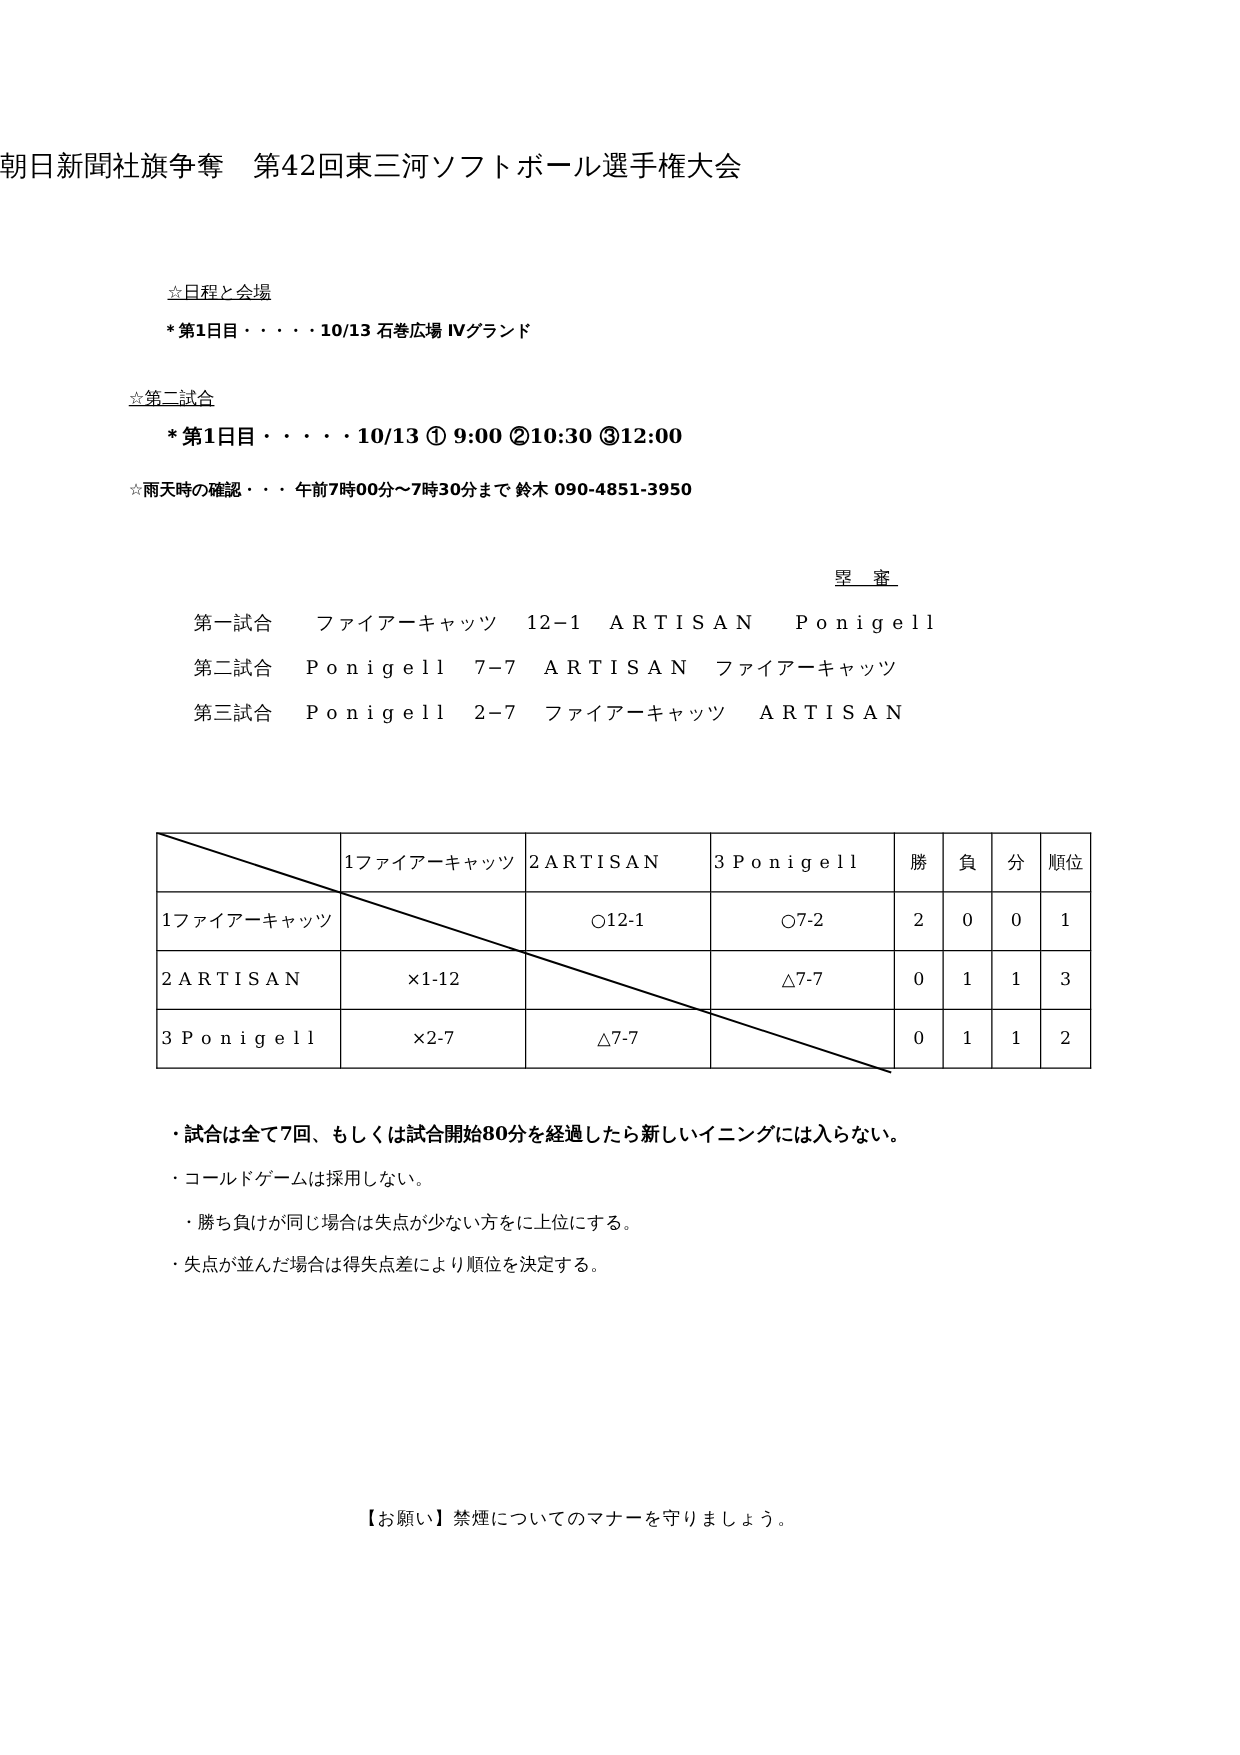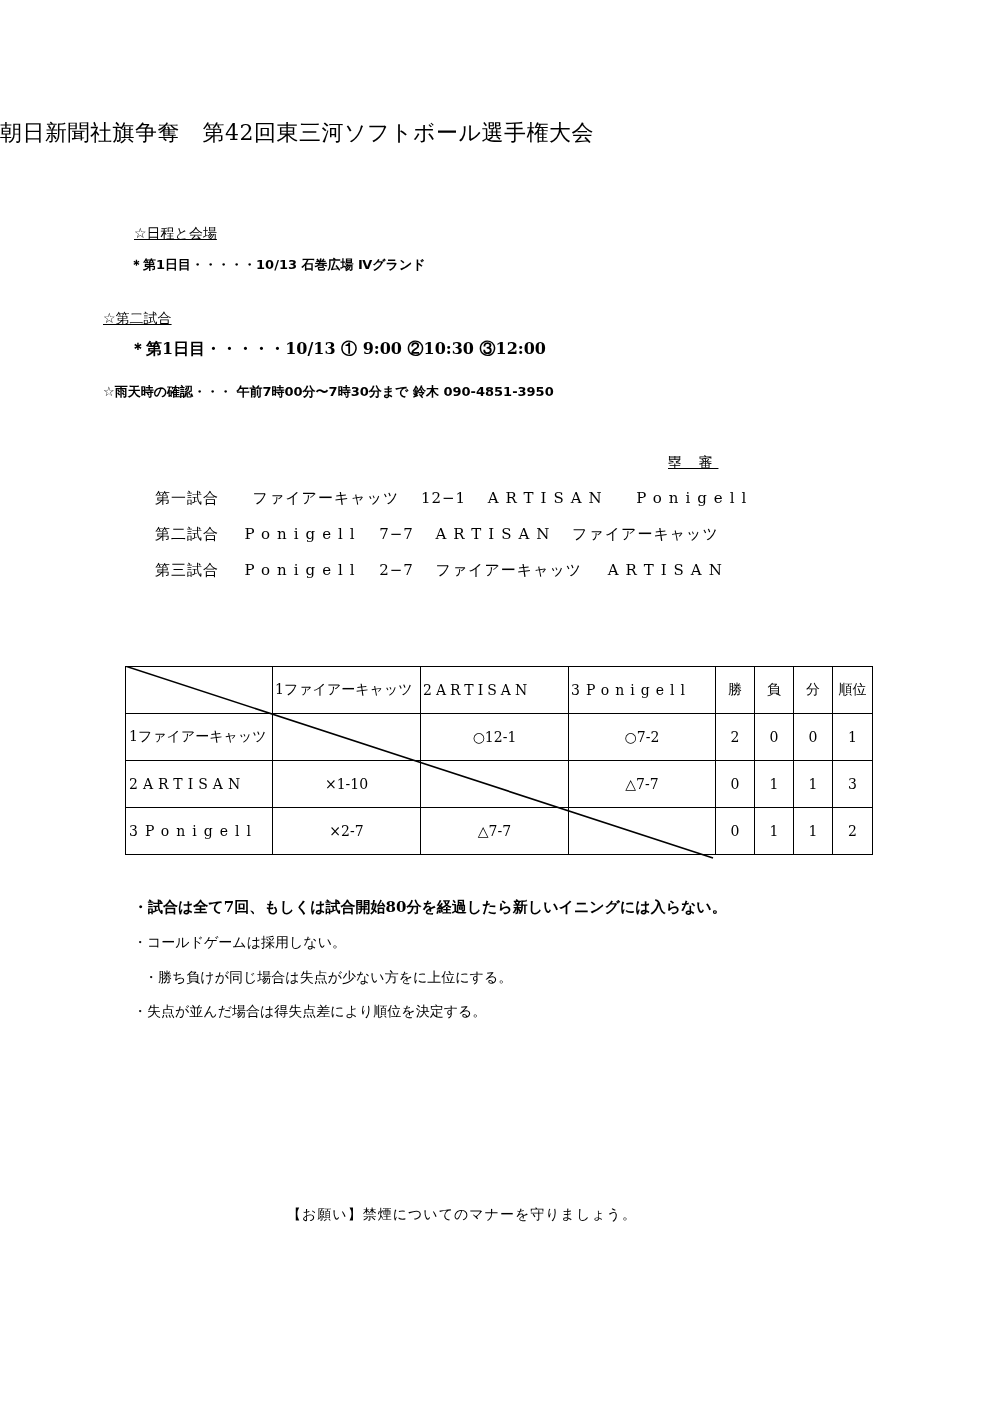--- a/index.html
+++ b/index.html
@@ -86,21 +86,21 @@
     <td></td>
     <td>○12-1</td>
     <td>○7-2</td>
     <td>2</td>
     <td>0</td>
     <td>0</td>
     <td>1</td>
   </tr>
   <tr>
     <td class="rowh" style="letter-spacing:5px;">2ARTISAN</td>
-    <td>×1-10</td>
+    <td>×1-12</td>
     <td></td>
     <td>△7-7</td>
     <td>0</td>
     <td>1</td>
     <td>1</td>
     <td>3</td>
   </tr>
   <tr>
     <td class="rowh" style="letter-spacing:7px;">3Ponigell</td>
     <td>×2-7</td>

